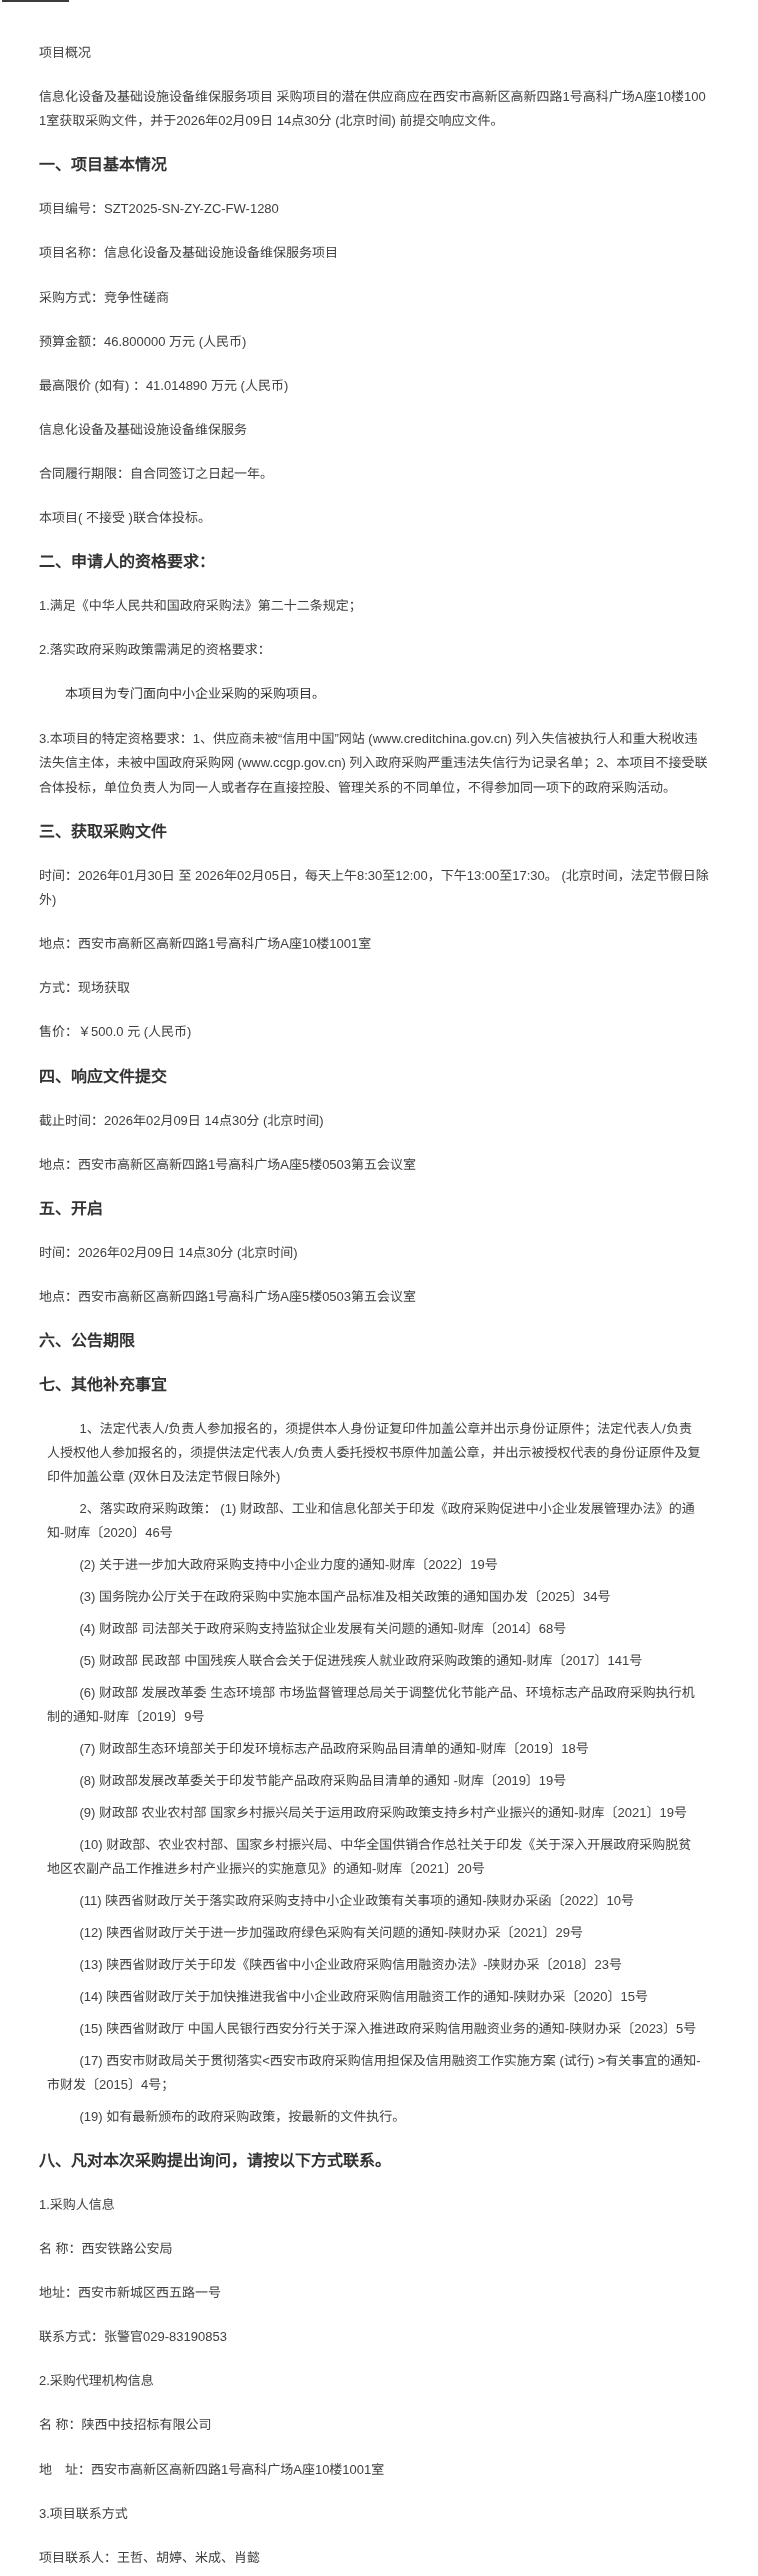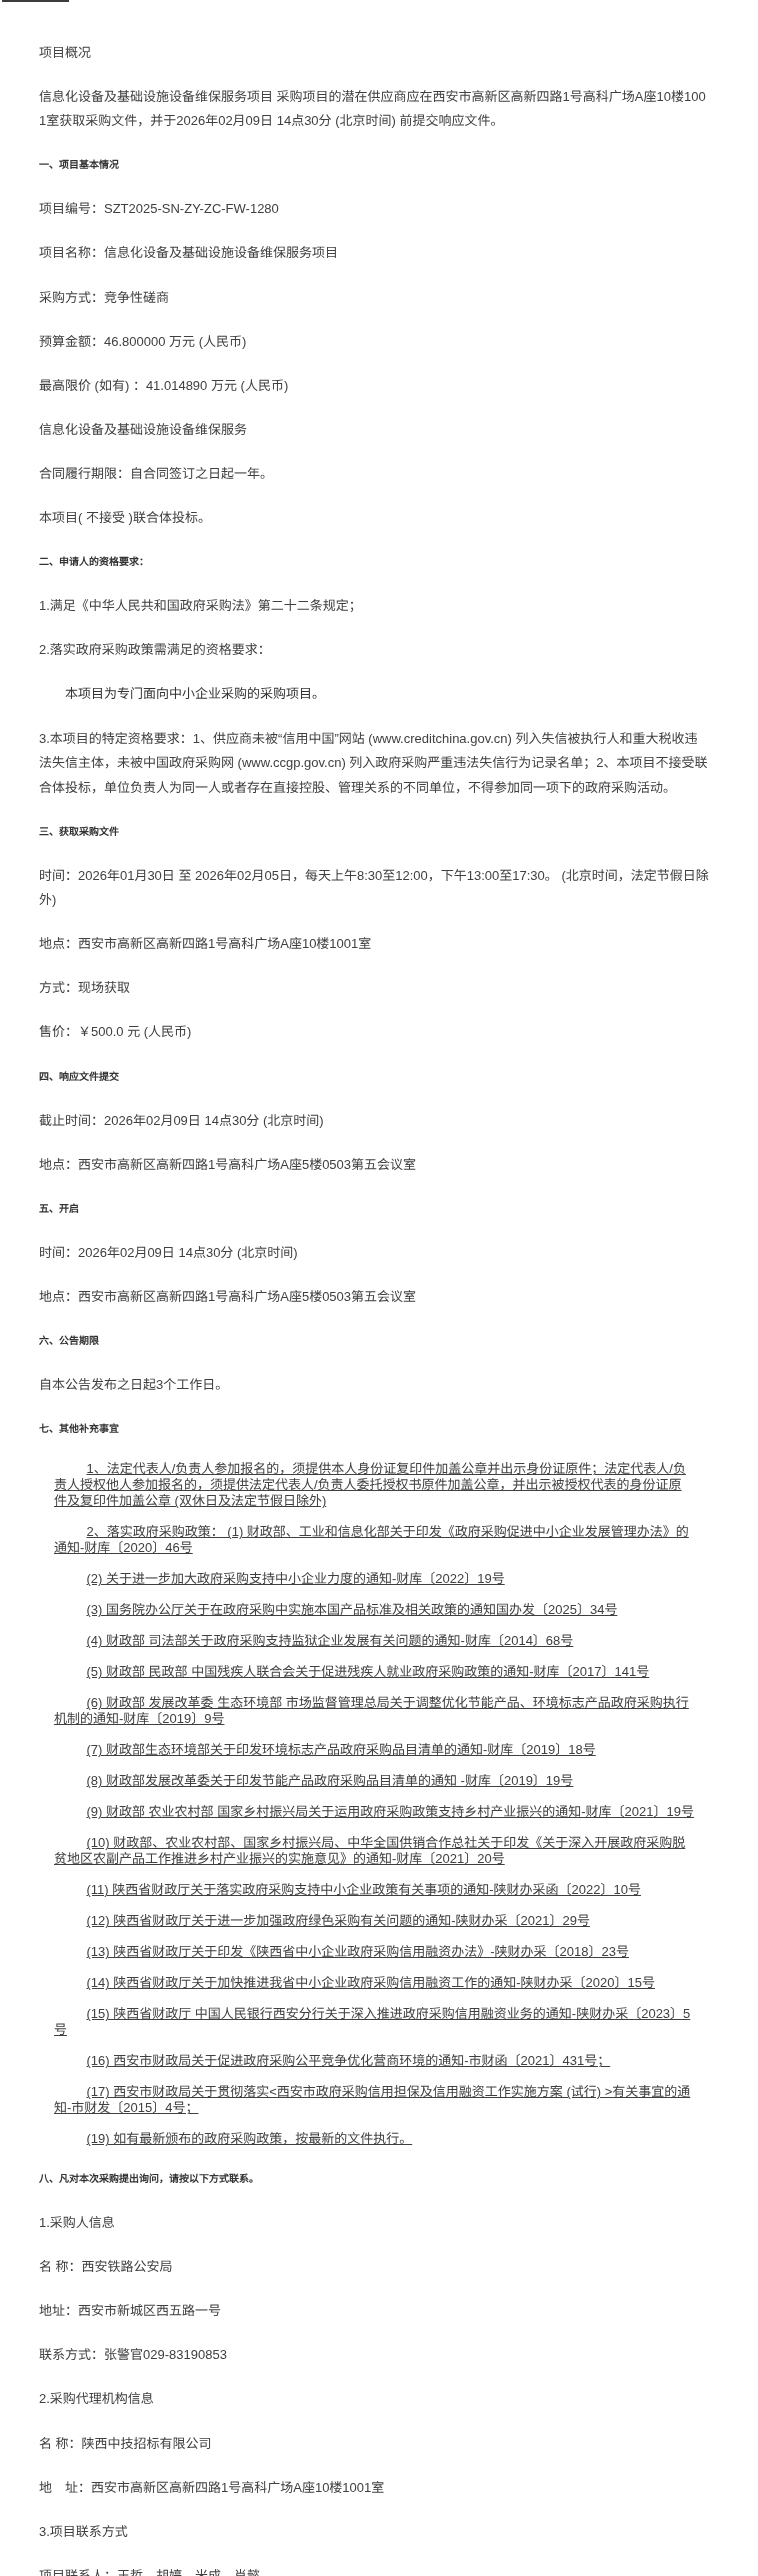--- a/index.html
+++ b/index.html
@@ -28,39 +28,38 @@
   }
   .doc p {
     margin: 19.6px 0;
     font-size: 13px;
     line-height: 24.5px;
     white-space: pre-wrap;
     word-break: break-all;
   }
   .doc h2 {
     margin: 19.6px 0;
-    font-size: 10px;
+    font-size: 16px;
     line-height: 24.5px;
     font-weight: bold;
     color: #333333;
     white-space: pre-wrap;
   }
   .sme-note {
     font-weight: normal;
     color: #333333;
     text-indent: 2em;
   }
   .policy-block {
     margin: 19.6px 0;
   }
   .policy-block p {
-    margin: 15px;
-    line-height: 16px;
+    margin: 8px;
+    line-height: 24px;
     text-indent: 2.5em;
-    text-decoration: underline;
   }
 </style>
 </head>
 <body>
 
 <div class="top-sliver"></div>
 
 <div class="doc">
 
   <p>项目概况</p>
@@ -90,41 +89,39 @@
 
   <h2>四、响应文件提交</h2>
   <p>截止时间：2026年02月09日 14点30分 (北京时间)</p>
   <p>地点：西安市高新区高新四路1号高科广场A座5楼0503第五会议室</p>
 
   <h2>五、开启</h2>
   <p>时间：2026年02月09日 14点30分 (北京时间)</p>
   <p>地点：西安市高新区高新四路1号高科广场A座5楼0503第五会议室</p>
 
   <h2>六、公告期限</h2>
-  <p>自本公告发布之日起3个工作日。</p>
 
   <h2>七、其他补充事宜</h2>
   <div class="policy-block">
     <p>1、法定代表人/负责人参加报名的，须提供本人身份证复印件加盖公章并出示身份证原件；法定代表人/负责人授权他人参加报名的，须提供法定代表人/负责人委托授权书原件加盖公章，并出示被授权代表的身份证原件及复印件加盖公章 (双休日及法定节假日除外)</p>
     <p>2、落实政府采购政策： (1) 财政部、工业和信息化部关于印发《政府采购促进中小企业发展管理办法》的通知-财库〔2020〕46号</p>
     <p>(2) 关于进一步加大政府采购支持中小企业力度的通知-财库〔2022〕19号</p>
     <p>(3) 国务院办公厅关于在政府采购中实施本国产品标准及相关政策的通知国办发〔2025〕34号</p>
     <p>(4) 财政部 司法部关于政府采购支持监狱企业发展有关问题的通知-财库〔2014〕68号</p>
     <p>(5) 财政部 民政部 中国残疾人联合会关于促进残疾人就业政府采购政策的通知-财库〔2017〕141号</p>
     <p>(6) 财政部 发展改革委 生态环境部 市场监督管理总局关于调整优化节能产品、环境标志产品政府采购执行机制的通知-财库〔2019〕9号</p>
     <p>(7) 财政部生态环境部关于印发环境标志产品政府采购品目清单的通知-财库〔2019〕18号</p>
     <p>(8) 财政部发展改革委关于印发节能产品政府采购品目清单的通知 -财库〔2019〕19号</p>
     <p>(9) 财政部 农业农村部 国家乡村振兴局关于运用政府采购政策支持乡村产业振兴的通知-财库〔2021〕19号</p>
     <p>(10) 财政部、农业农村部、国家乡村振兴局、中华全国供销合作总社关于印发《关于深入开展政府采购脱贫地区农副产品工作推进乡村产业振兴的实施意见》的通知-财库〔2021〕20号</p>
     <p>(11) 陕西省财政厅关于落实政府采购支持中小企业政策有关事项的通知-陕财办采函〔2022〕10号</p>
     <p>(12) 陕西省财政厅关于进一步加强政府绿色采购有关问题的通知-陕财办采〔2021〕29号</p>
     <p>(13) 陕西省财政厅关于印发《陕西省中小企业政府采购信用融资办法》-陕财办采〔2018〕23号</p>
     <p>(14) 陕西省财政厅关于加快推进我省中小企业政府采购信用融资工作的通知-陕财办采〔2020〕15号</p>
     <p>(15) 陕西省财政厅 中国人民银行西安分行关于深入推进政府采购信用融资业务的通知-陕财办采〔2023〕5号</p>
-    <p>(16) 西安市财政局关于促进政府采购公平竞争优化营商环境的通知-市财函〔2021〕431号；</p>
     <p>(17) 西安市财政局关于贯彻落实&lt;西安市政府采购信用担保及信用融资工作实施方案 (试行) &gt;有关事宜的通知-市财发〔2015〕4号；</p>
     <p>(19) 如有最新颁布的政府采购政策，按最新的文件执行。</p>
   </div>
 
   <h2>八、凡对本次采购提出询问，请按以下方式联系。</h2>
   <p>1.采购人信息</p>
   <p>名 称：西安铁路公安局</p>
   <p>地址：西安市新城区西五路一号</p>
   <p>联系方式：张警官029-83190853</p>
   <p>2.采购代理机构信息</p>

